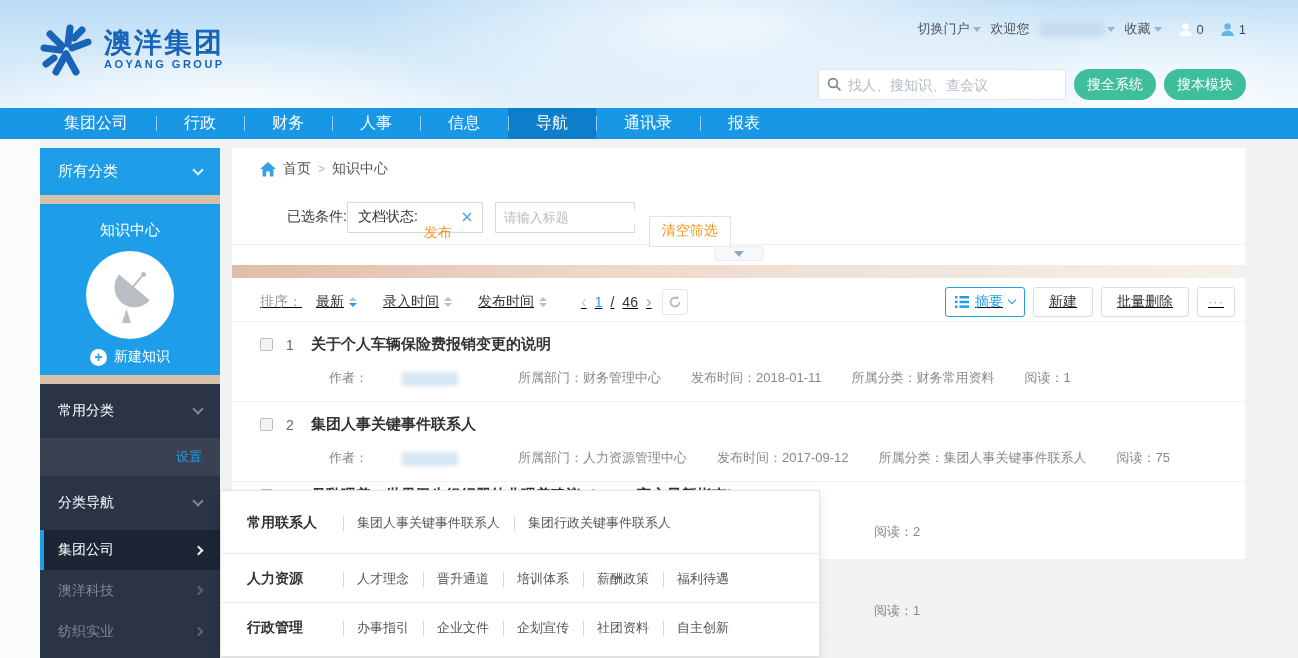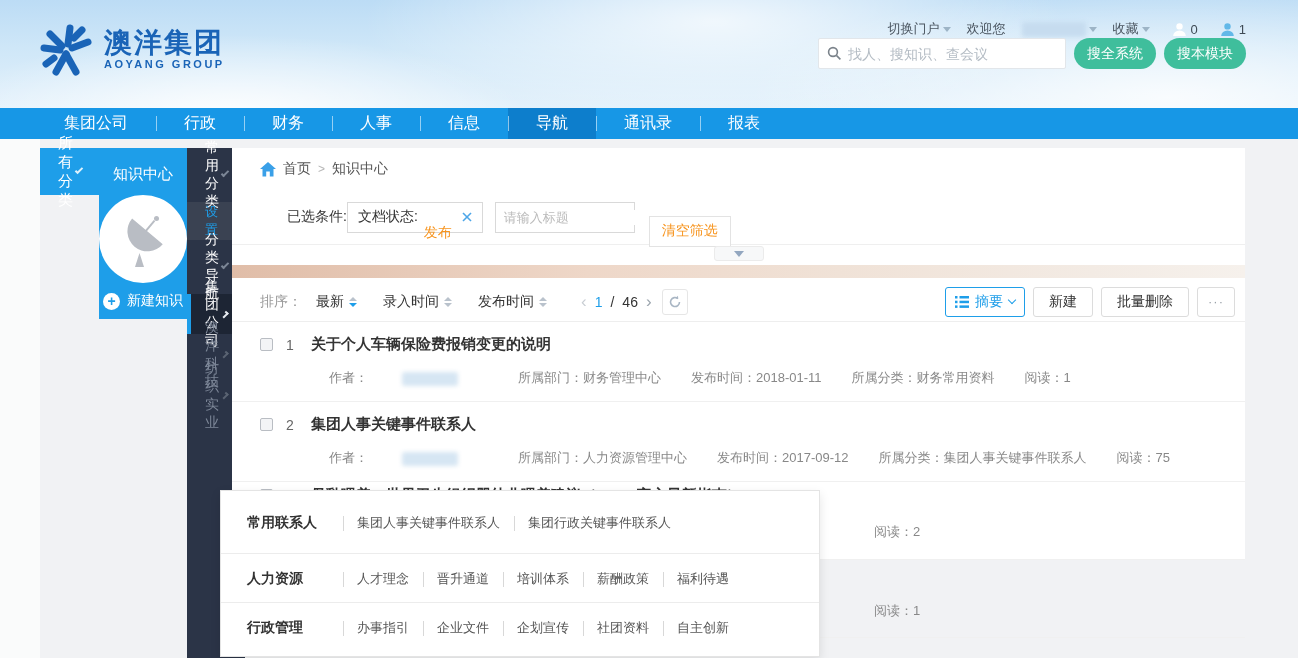--- a/index.html
+++ b/index.html
@@ -12,47 +12,47 @@
     background:
       radial-gradient(ellipse 420px 120px at 18% 110%, rgba(255,255,255,.95), rgba(255,255,255,0) 70%),
       radial-gradient(ellipse 500px 140px at 55% 20%, rgba(255,255,255,.75), rgba(255,255,255,0) 70%),
       radial-gradient(ellipse 600px 160px at 90% 90%, rgba(255,255,255,.8), rgba(255,255,255,0) 70%),
       linear-gradient(180deg,#bcdcf5 0%,#cfe7f8 45%,#e3f1fb 100%); }
   .logo { position:absolute; left:38px; top:20px; display:flex; align-items:center; }
   .logo-text { margin-left:10px; color:#1a64b7; }
   .logo-cn { font-size:28px; font-weight:bold; letter-spacing:2px; line-height:30px; }
   .logo-en { font-size:11px; font-weight:bold; letter-spacing:2.5px; }
   .topbar { position:absolute; top:20px; right:52px; display:flex; align-items:center;
-    gap:16px; font-size:13px; color:#4a5560; }
+    gap:10px; font-size:13px; color:#4a5560; }
   .caret { display:inline-block; width:0; height:0; border-left:4px solid transparent;
     border-right:4px solid transparent; border-top:5px solid #9db4c6; margin-left:3px; vertical-align:middle;}
   .blurname { display:inline-block; width:64px; height:15px; border-radius:2px;
     background:#c6dcef; filter:blur(2px); vertical-align:middle; }
   .persons { display:flex; align-items:center; gap:4px; margin-left:6px; }
   .pcount { font-size:13px; color:#3e4a55; }
-  .searchrow { position:absolute; top:38px; right:52px; display:flex; align-items:flex-end; gap:8px; }
+  .searchrow { position:absolute; top:69px; right:52px; display:flex; align-items:flex-end; gap:8px; }
   .searchbox { width:248px; height:31px; background:#fff; border:1px solid #e2e6ea; border-radius:2px;
     display:flex; align-items:center; padding:0 8px; }
   .searchbox input { border:0; outline:none; flex:1; font-size:14px; color:#555;
     font-family:inherit; background:transparent; }
   .searchbox input::placeholder { color:#b4bcc4; }
   .gbtn { height:31px; border:none; border-radius:16px; background:#3fbe9c; color:#fff;
     font-size:14px; padding:0 13px; font-family:inherit; cursor:pointer; }
 
   
   .nav { position:absolute; left:0; top:108px; width:1298px; height:31px; background:#1797e6;
     display:flex; align-items:stretch; padding-left:36px; }
   .nav-item { color:#fff; font-size:16px; display:flex; align-items:center; padding:0 28px; position:relative; }
   .nav-item + .nav-item::before { content:""; position:absolute; left:0; top:8px; height:15px;
     width:1px; background:rgba(255,255,255,.55); }
   .nav-item.active { background:#0d7ecc; }
 
   
   .left-gutter { position:absolute; left:0; top:139px; bottom:0; width:40px; background:#fafbfb; }
-  .sidebar { position:absolute; left:40px; top:148px; width:180px; height:510px; display:flex; flex-direction:row; }
+  .sidebar { position:absolute; left:40px; top:148px; width:180px; height:510px; display:flex; flex-direction:column; }
   .sb-head { height:47px; background:#1e9ee9; color:#fff; font-size:15px; display:flex;
     align-items:center; padding:0 18px; justify-content:space-between; }
   .chev-down { width:8px; height:8px; border-right:2px solid rgba(255,255,255,.85);
     border-bottom:2px solid rgba(255,255,255,.85); transform:rotate(45deg); margin-top:-4px; }
   .chev-down.grey { border-color:#7c8696; }
   .tan-strip { height:9px; background:#d9c0ac; }
   .sb-module { height:171px; background:#1e9ee9; color:#fff; text-align:center; }
   .sb-module-title { font-size:15px; padding-top:17px; }
   .dish-circle { width:88px; height:88px; border-radius:50%; background:#fff; margin:11px auto 0;
     position:relative; overflow:hidden; }
@@ -99,21 +99,21 @@
     font-size:14px; padding:0 12px; margin-left:14px; font-family:inherit; cursor:pointer;margin-top:28px; }
   .collapse-wrap { height:20px; position:relative; }
   .collapse-tab { position:absolute; left:50%; transform:translateX(-50%); top:1px;
     width:50px; height:15px; background:#f7f8f9; border:1px solid #ebebeb; border-radius:3px;
     display:flex; align-items:center; justify-content:center; }
   .tri-down { width:0; height:0; border-left:5px solid transparent; border-right:5px solid transparent;
     border-top:6px solid #93a7c0; }
   .content-strip { height:13px;
     background:linear-gradient(90deg,#e0bda8 0%,#eed7c8 35%,#f0e2d7 60%,#f3ebe4 85%,#f6f1ec 100%); }
   .toolbar { height:44px; display:flex; align-items:center; padding:4px 10px 0 28px;
-    border-bottom:1px solid #eeeeee; }
+    border-bottom:1px solid #eeeeee;text-decoration:underline; }
   .sort-label { font-size:14px; color:#999; margin-right:14px; }
   .sort-item { font-size:14px; color:#333; margin-right:26px; display:flex; align-items:center; gap:5px; }
   .arrows { display:flex; flex-direction:column; gap:2px; }
   .arr-up { width:0;height:0;border-left:4px solid transparent;border-right:4px solid transparent;
     border-bottom:4px solid #b9c2cc; }
   .arr-dn { width:0;height:0;border-left:4px solid transparent;border-right:4px solid transparent;
     border-top:4px solid #b9c2cc; }
   .arr-dn.blue { border-top-color:#1e9ee9; }
   .pager { display:flex; align-items:center; gap:8px; font-size:14px; margin-left:8px; }
   .pg-prev { color:#c9ced4; font-size:17px; }

